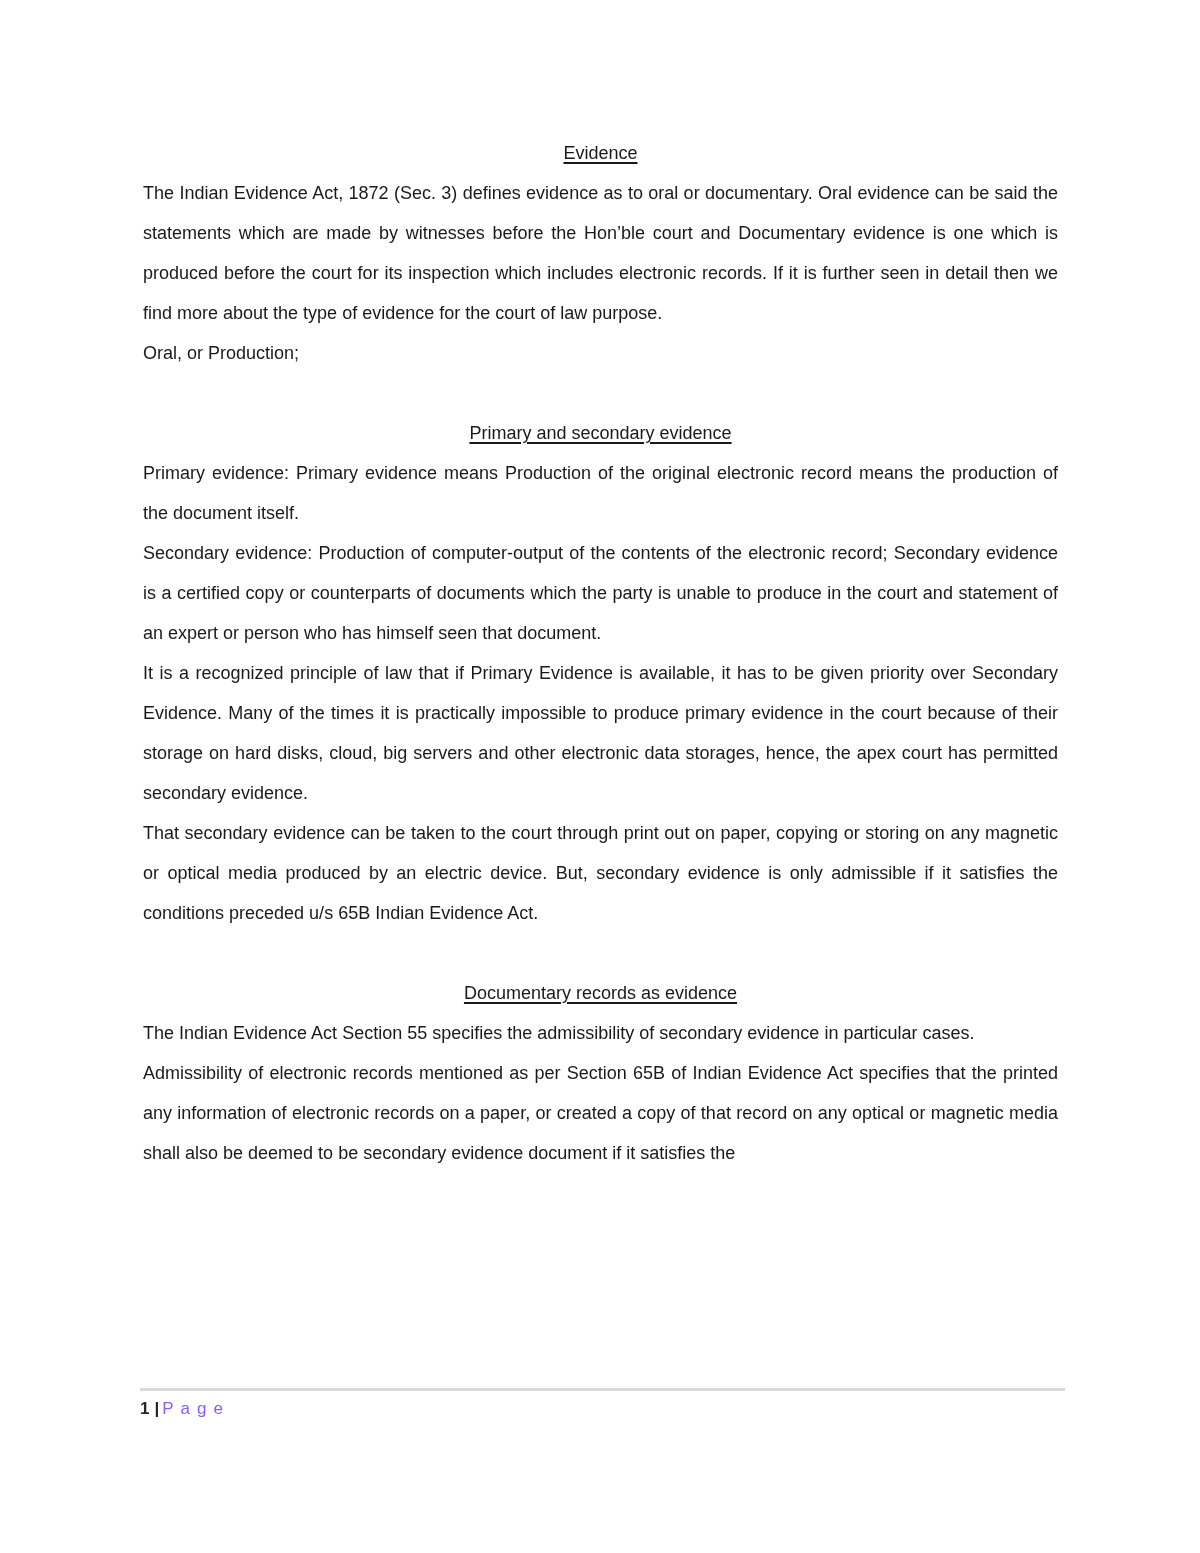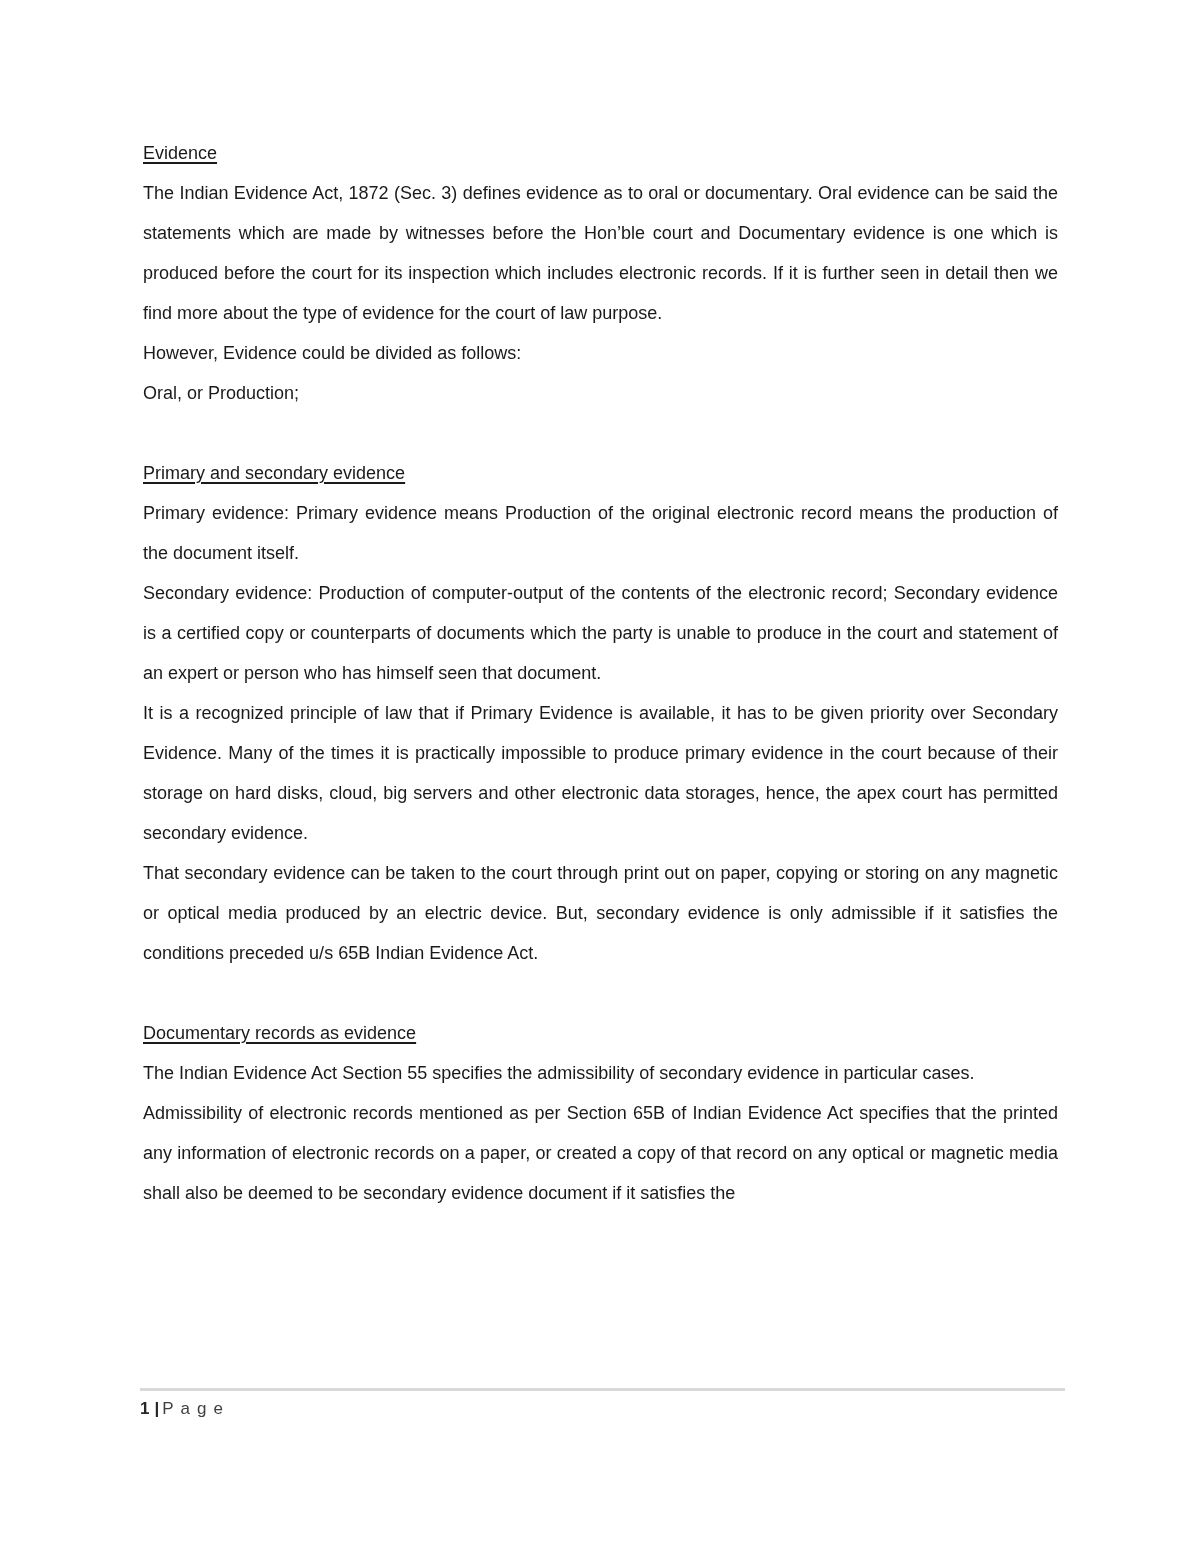--- a/index.html
+++ b/index.html
@@ -22,21 +22,21 @@
     line-height: 40px;
   }
   .section { margin: 0; }
   .section h2 {
     margin: 0;
     font-size: 18px;
     font-weight: normal;
     text-decoration: underline;
     text-decoration-thickness: 2px;
     text-underline-offset: 3px;
-    text-align: left;
+    text-align: center;
   }
   .section p {
     margin: 0;
     text-align: justify;
   }
   .spacer { height: 40px; }
   .page-footer {
     position: absolute;
     left: 140px;
     top: 1388px;
@@ -54,34 +54,33 @@
   .page-num {
     font-weight: bold;
     color: #262626;
   }
   .page-sep {
     font-weight: bold;
     color: #262626;
     margin: 0 1px 0 5px;
   }
   .page-label {
-    color: #404040;
+    color: #8b5cf6;
     letter-spacing: 7px;
     margin-left: 2px;
   }
 </style>
 </head>
 <body>
 
 <div class="content">
 
   <div class="section">
     <h2>Evidence</h2>
     <p>The Indian Evidence Act, 1872 (Sec. 3) defines evidence as to oral or documentary. Oral evidence can be said the statements which are made by witnesses before the Hon’ble court and Documentary evidence is one which is produced before the court for its inspection which includes electronic records. If it is further seen in detail then we find more about the type of evidence for the court of law purpose.</p>
-    <p>However, Evidence could be divided as follows:</p>
     <p>Oral, or Production;</p>
   </div>
 
   <div class="spacer"></div>
 
   <div class="section">
     <h2>Primary and secondary evidence</h2>
     <p>Primary evidence: Primary evidence means Production of the original electronic record means the production of the document itself.</p>
     <p>Secondary evidence: Production of computer-output of the contents of the electronic record; Secondary evidence is a certified copy or counterparts of documents which the party is unable to produce in the court and statement of an expert or person who has himself seen that document.</p>
     <p>It is a recognized principle of law that if Primary Evidence is available, it has to be given priority over Secondary Evidence. Many of the times it is practically impossible to produce primary evidence in the court because of their storage on hard disks, cloud, big servers and other electronic data storages, hence, the apex court has permitted secondary evidence.</p>

